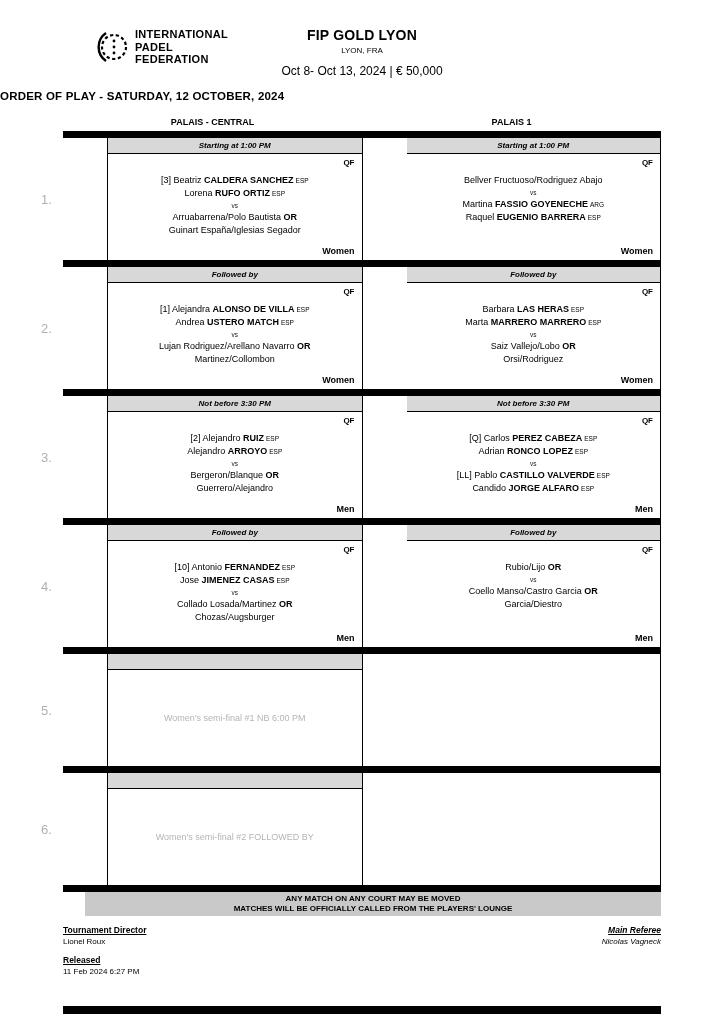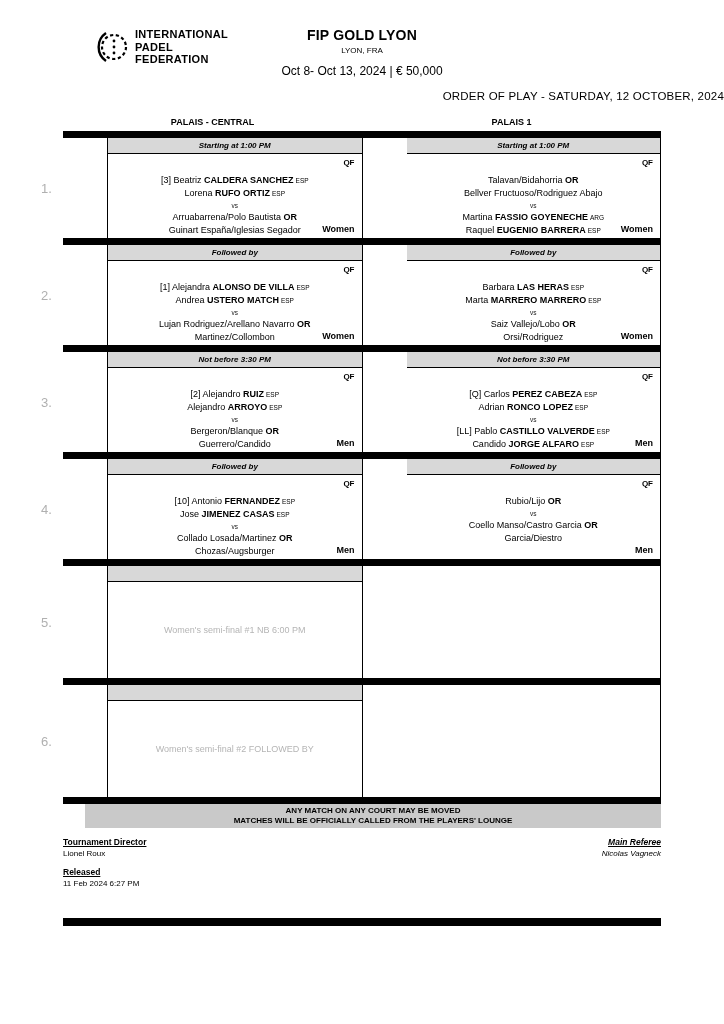--- a/index.html
+++ b/index.html
@@ -9,35 +9,35 @@
   
   .topbar { position:relative; height:90px; }
   .brand { position:absolute; left:94px; top:27px; display:flex; align-items:center; gap:7px; }
   .logo { width:34px; height:40px; }
   .brandtext { font-weight:bold; font-size:11px; line-height:12.5px; letter-spacing:0.3px; }
   .eventinfo { position:absolute; left:0; right:0; top:27px; text-align:center; }
   .eventtitle { font-size:14px; font-weight:bold; letter-spacing:0.2px; }
   .eventloc { font-size:8px; margin-top:3px; }
   .eventdates { font-size:12px; margin-top:9px; }
 
-  .ordertitle { text-align:right; font-weight:normal; font-size:11.5px; letter-spacing:0.2px; }
+  .ordertitle { text-align:left; font-weight:bold; font-size:11.5px; letter-spacing:0.2px; }
 
   
   .table { width:598px; margin:12px 0 0 63px; position:relative; }
   .colheads { display:flex; font-weight:bold; font-size:9px; }
   .colhead { flex:1; text-align:center; padding:3px 0 4px 0; }
   .bar { height:7px; background:#000; }
   .row { display:flex; position:relative; }
   .rownum { position:absolute; left:-22px; top:50%; transform:translateY(-50%); color:#b0b0b0; font-size:13px; }
   .cell { flex:1; border-right:1px solid #000; box-sizing:border-box; background:#fff;margin-left:44px; }
   .cell.first { border-left:1px solid #000; }
   .cellhead { height:15px; background:#d8d8d8; border-bottom:1px solid #000;
               display:flex; align-items:center; justify-content:center;
               font-size:8px; font-weight:bold; font-style:italic; }
-  .matchbody { position:relative; height:84px; }
+  .matchbody { position:relative; height:106px; }
   .round { position:absolute; top:4px; right:7px; font-size:8px; font-weight:bold; }
   .category { position:absolute; bottom:4px; right:7px; font-size:9px; font-weight:bold; }
   .lines { padding-top:20px; text-align:center; }
   .line { font-size:9px; line-height:13px; }
   .line .b { font-weight:bold; }
   .line .sup { font-size:6.5px; }
   .line .sup:not(:empty) { margin-left:2px; }
   .vsline { font-size:6.5px; line-height:11px; color:#222; }
   .placebody { height:96px; display:flex; align-items:center; justify-content:center; }
   .placetext { color:#b5b5b5; font-size:9px; }
@@ -104,21 +104,20 @@
             <div class="line"><span>Guinart España/Iglesias Segador</span><span class="b"></span><span class="sup"></span></div>
           </div>
           <span class="category">Women</span>
         </div>
       </div>
       <div class="cell">
         <div class="cellhead">Starting at 1:00 PM</div>
         <div class="matchbody">
           <span class="round">QF</span>
           <div class="lines">
-            <div class="line"><span>Talavan/Bidahorria </span><span class="b">OR</span><span class="sup"></span></div>
             <div class="line"><span>Bellver Fructuoso/Rodriguez Abajo</span><span class="b"></span><span class="sup"></span></div>
             <div class="line vsline">vs</div>
             <div class="line"><span>Martina </span><span class="b">FASSIO GOYENECHE</span><span class="sup">ARG</span></div>
             <div class="line"><span>Raquel </span><span class="b">EUGENIO BARRERA</span><span class="sup">ESP</span></div>
           </div>
           <span class="category">Women</span>
         </div>
       </div>
     </div>
     <div class="bar"></div>
@@ -160,21 +159,21 @@
       <span class="rownum">3.</span>
       <div class="cell first">
         <div class="cellhead">Not before 3:30 PM</div>
         <div class="matchbody">
           <span class="round">QF</span>
           <div class="lines">
             <div class="line"><span>[2] Alejandro </span><span class="b">RUIZ</span><span class="sup">ESP</span></div>
             <div class="line"><span>Alejandro </span><span class="b">ARROYO</span><span class="sup">ESP</span></div>
             <div class="line vsline">vs</div>
             <div class="line"><span>Bergeron/Blanque </span><span class="b">OR</span><span class="sup"></span></div>
-            <div class="line"><span>Guerrero/Candido</span><span class="b"></span><span class="sup"></span></div>
+            <div class="line"><span>Guerrero/Alejandro</span><span class="b"></span><span class="sup"></span></div>
           </div>
           <span class="category">Men</span>
         </div>
       </div>
       <div class="cell">
         <div class="cellhead">Not before 3:30 PM</div>
         <div class="matchbody">
           <span class="round">QF</span>
           <div class="lines">
             <div class="line"><span>[Q] Carlos </span><span class="b">PEREZ CABEZA</span><span class="sup">ESP</span></div>

